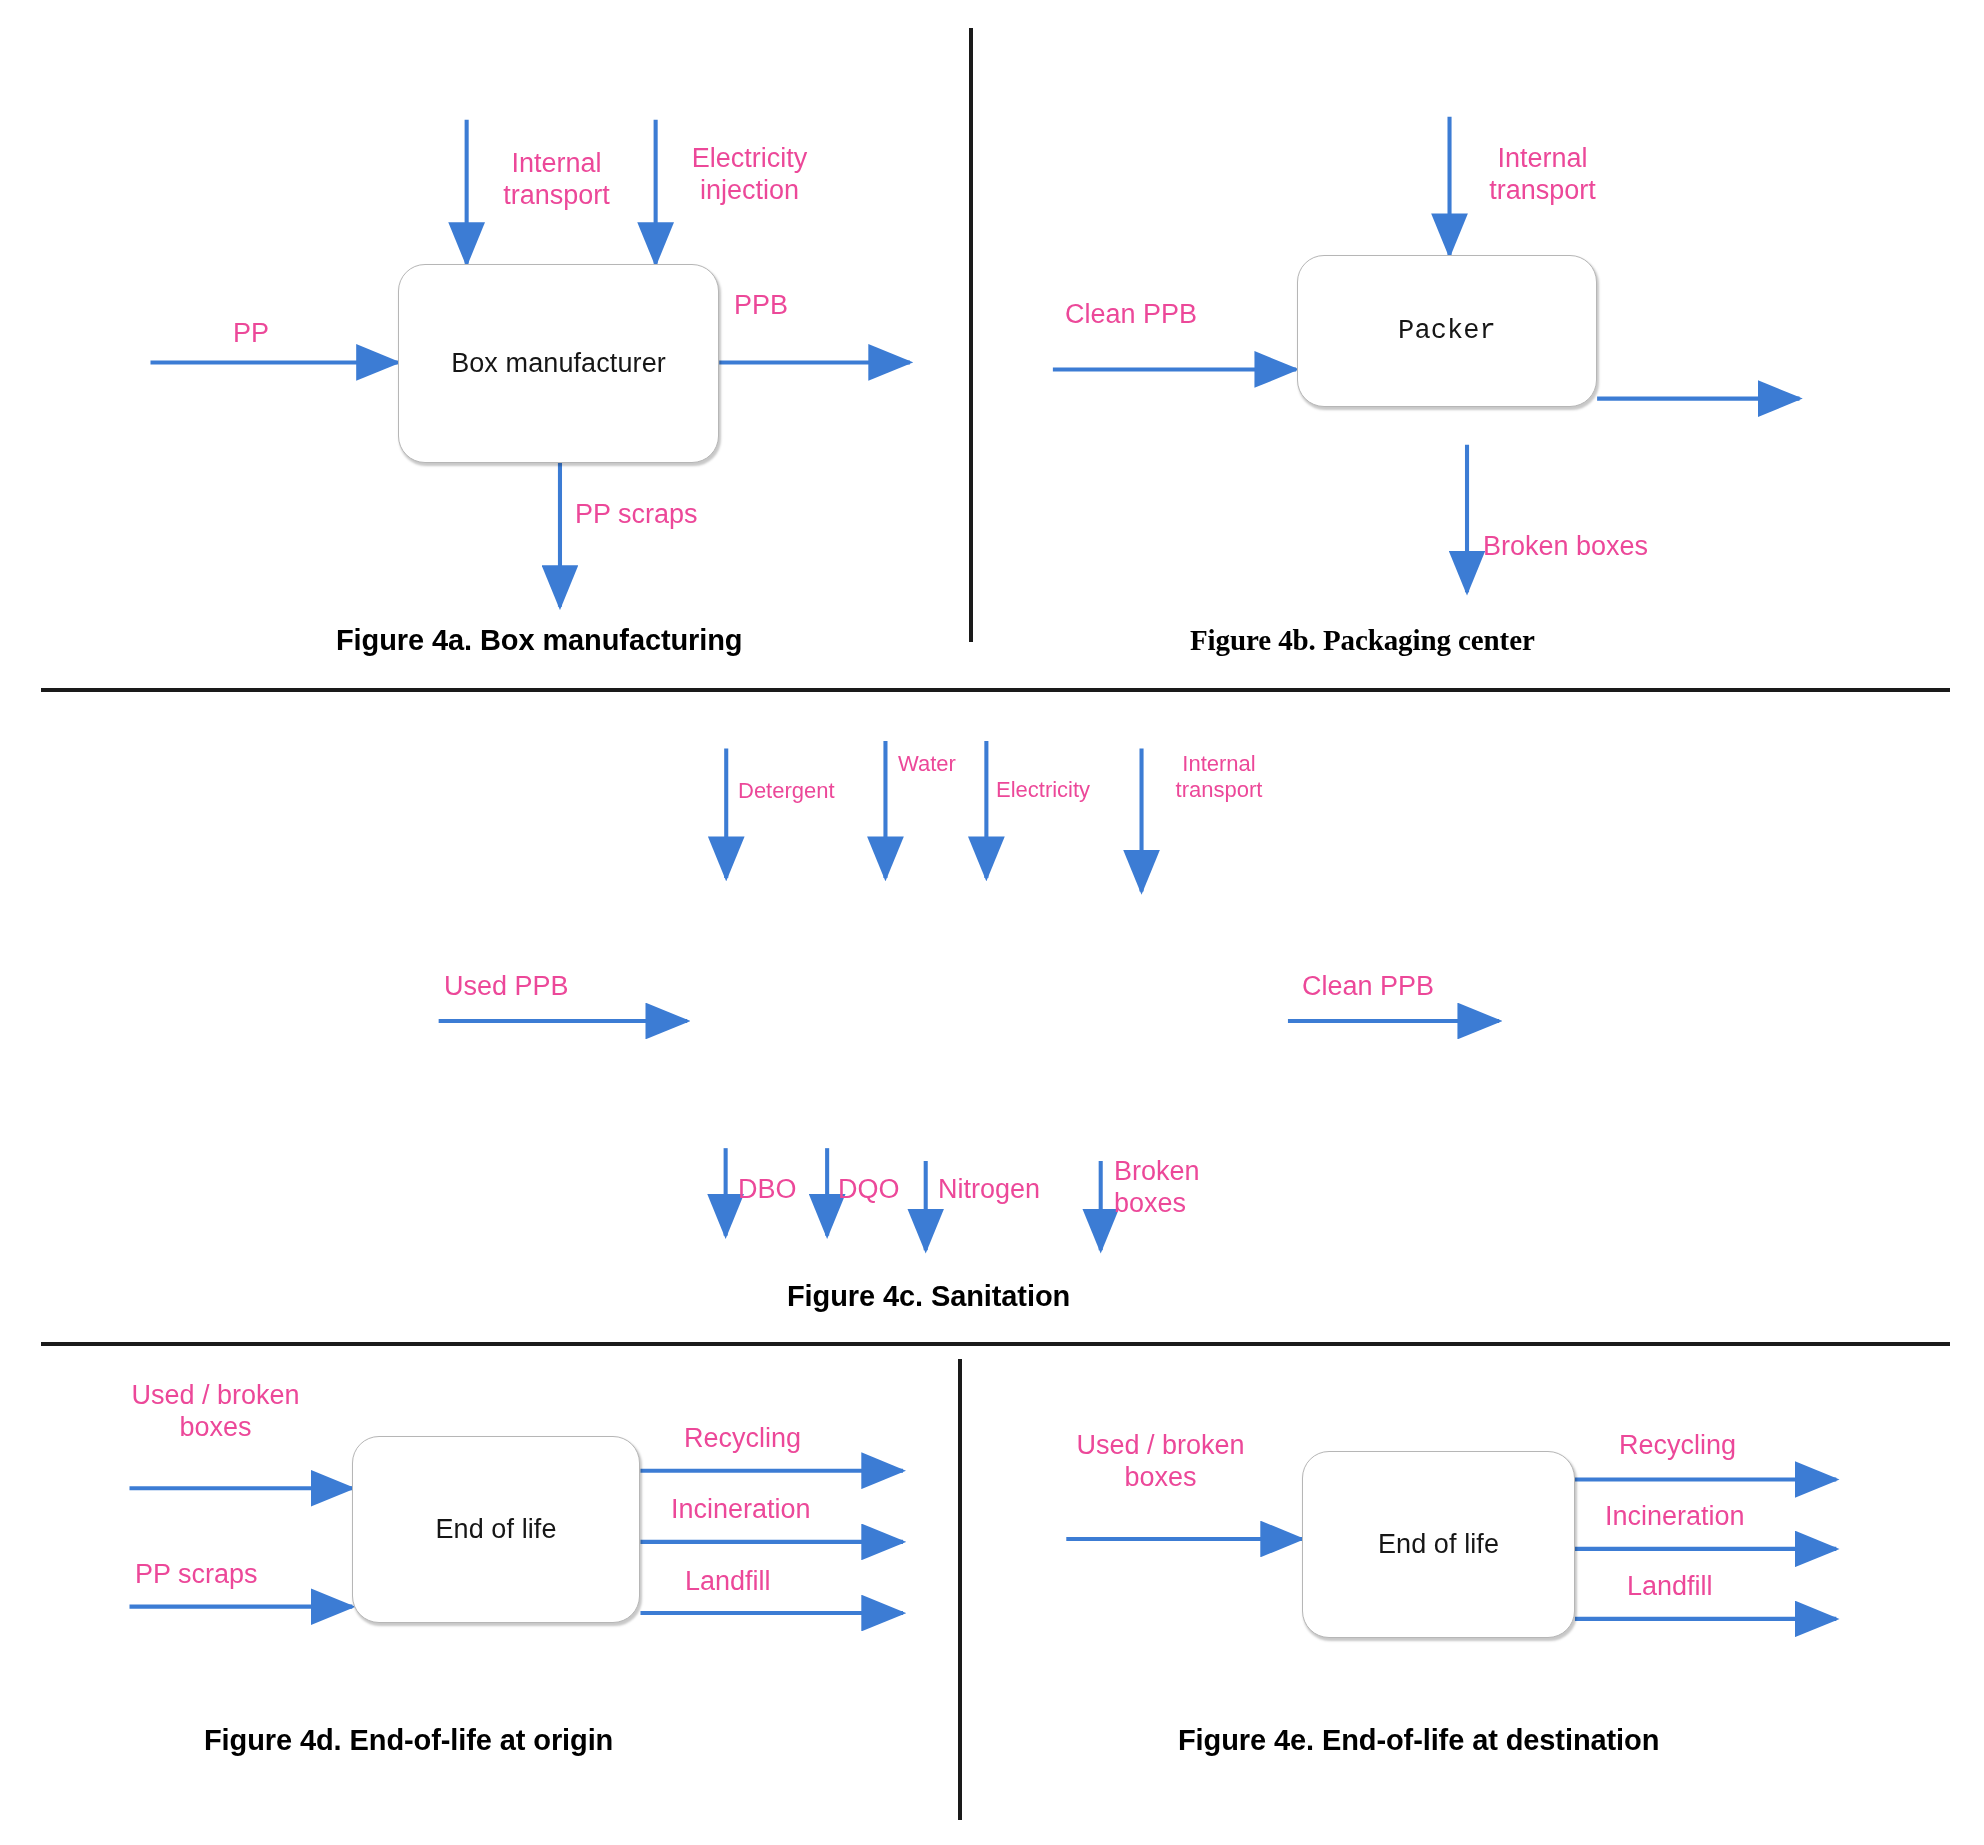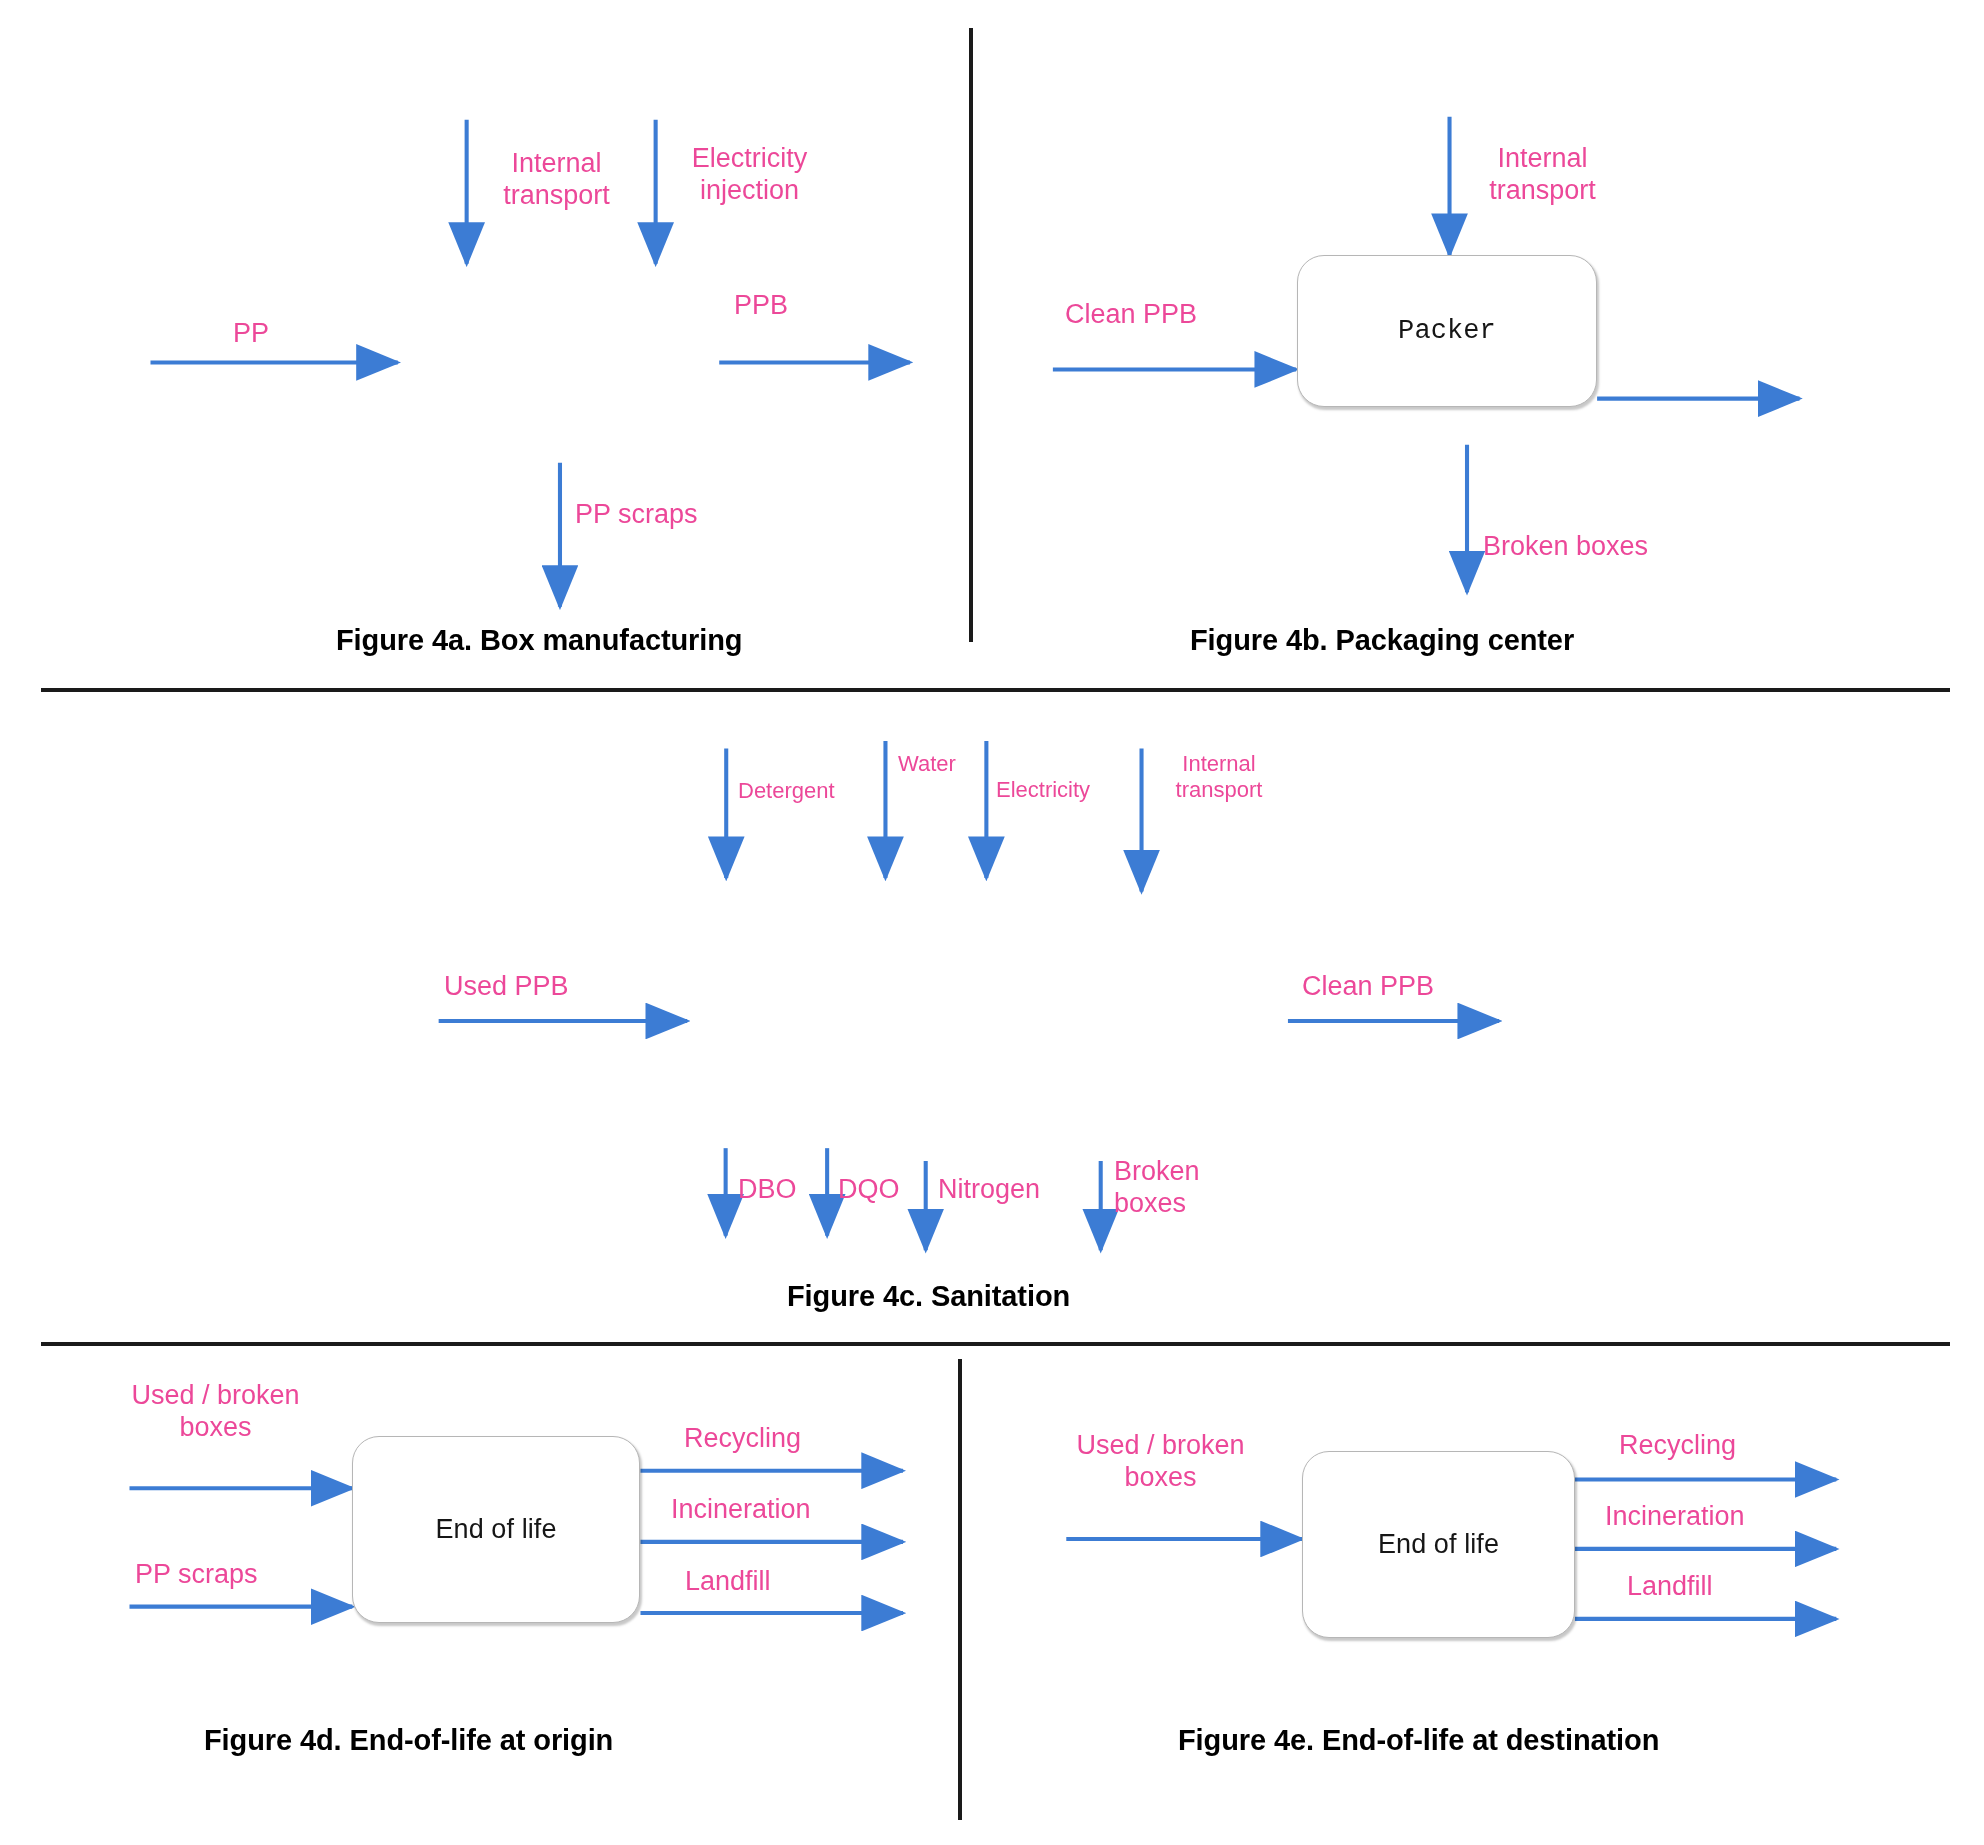--- a/index.html
+++ b/index.html
@@ -126,37 +126,41 @@
       <line x1="2700" y1="2655" x2="3148" y2="2655"></line>
       <line x1="2700" y1="2775" x2="3148" y2="2775"></line>
     </g>
   </svg>
 
   <div class="sep v" style="left:969px; top:28px; height:614px;"></div>
   <div class="sep h" style="left:41px; top:688px; width:1909px;"></div>
   <div class="sep h" style="left:41px; top:1342px; width:1909px;"></div>
   <div class="sep v" style="left:958px; top:1359px; height:461px;"></div>
 
+  <div class="proc-box" style="left:398px; top:264px; width:321px; height:199px;">
+    <span class="proc-label">Box
+manufacturer</span>
+  </div>
   <div class="flow-label center" style="left:475px; top:148px; width:163px;">Internal
 transport</div>
   <div class="flow-label center" style="left:665px; top:143px; width:169px;">Electricity
 injection</div>
   <div class="flow-label" style="left:233px; top:318px;">PP</div>
   <div class="flow-label" style="left:734px; top:290px;">PPB</div>
   <div class="flow-label" style="left:575px; top:499px;">PP scraps</div>
   <div class="caption" style="left:292px; top:624px;margin-left:44px;">Figure 4a. Box manufacturing</div>
 
   <div class="proc-box" style="left:1297px; top:255px; width:300px; height:152px;font-family:Liberation Mono, monospace;">
     <span class="proc-label">Packer</span>
   </div>
   <div class="flow-label center" style="left:1458px; top:143px; width:169px;">Internal
 transport</div>
   <div class="flow-label" style="left:1065px; top:299px;">Clean PPB</div>
   <div class="flow-label" style="left:1483px; top:531px;">Broken boxes</div>
-  <div class="caption" style="left:1190px; top:624px;">Figure 4b. Packaging center</div>
+  <div class="caption" style="left:1190px; top:624px;font-family:Liberation Serif, serif;">Figure 4b. Packaging center</div>
 
   <div class="flow-label small" style="left:738px; top:778px;">Detergent</div>
   <div class="flow-label small" style="left:898px; top:751px;">Water</div>
   <div class="flow-label small" style="left:996px; top:777px;">Electricity</div>
   <div class="flow-label small center" style="left:1152px; top:751px; width:134px;">Internal
 transport</div>
   <div class="flow-label" style="left:444px; top:971px;">Used PPB</div>
   <div class="flow-label" style="left:1302px; top:971px;">Clean PPB</div>
   <div class="flow-label" style="left:738px; top:1174px;">DBO</div>
   <div class="flow-label" style="left:838px; top:1174px;">DQO</div>

